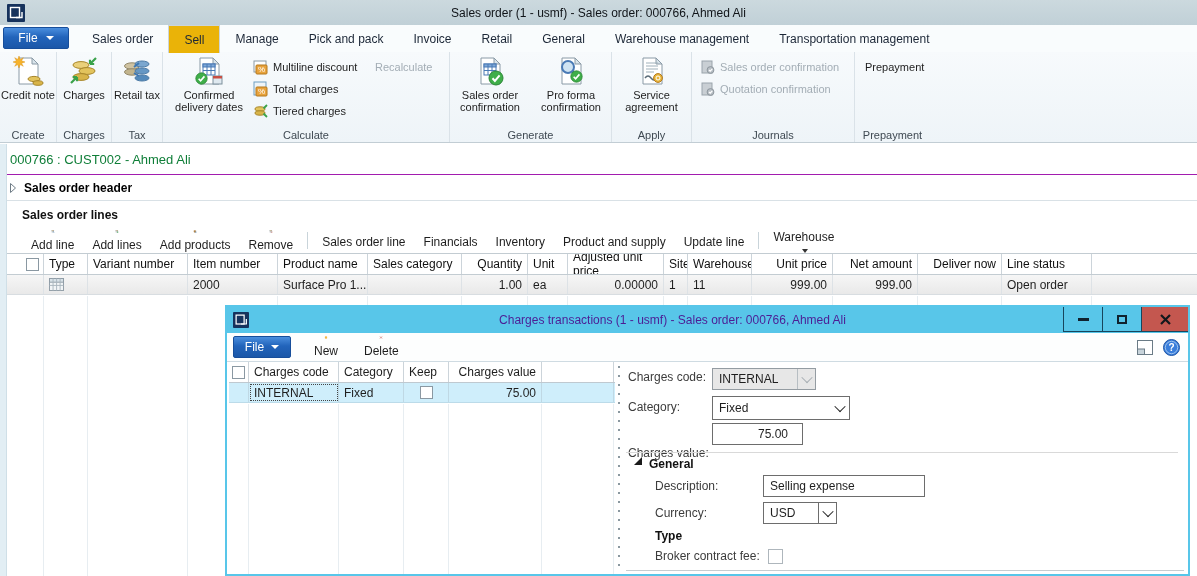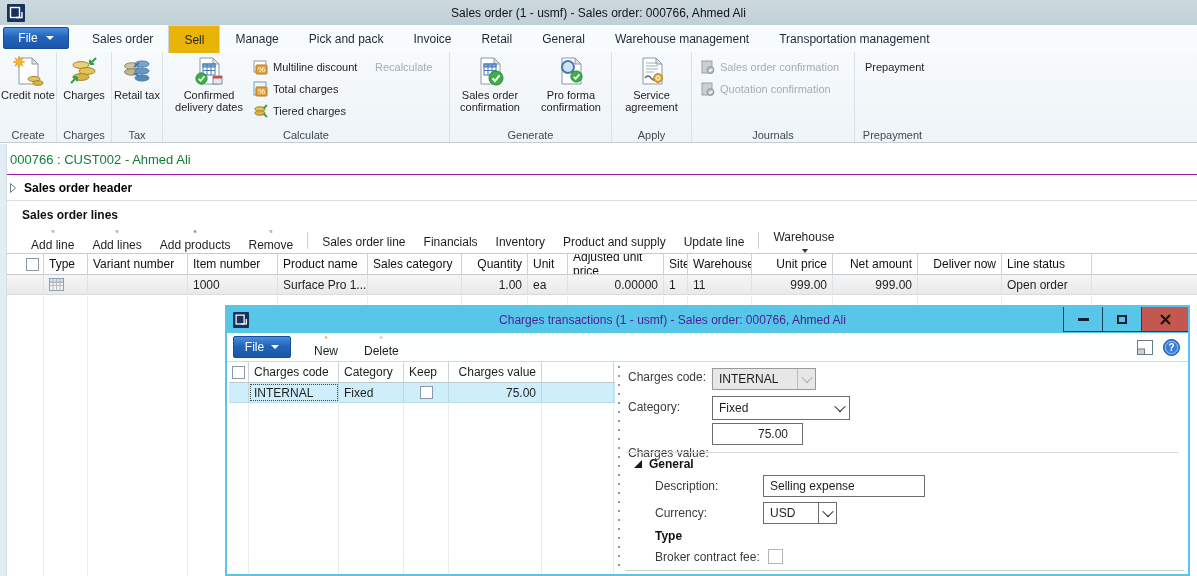--- a/index.html
+++ b/index.html
@@ -146,21 +146,21 @@
   .splitter {
     position:absolute; left:388px; top:0; bottom:0; width:7px;
     background:linear-gradient(#fff,#fff);
   }
   .splitter::after {
     content:""; position:absolute; left:3px; top:4px; bottom:4px; width:2px;
     background:repeating-linear-gradient(to bottom, #8a98a0 0 2px, transparent 2px 9px);
   }
 
   .detail { position:absolute; left:395px; top:0; right:0; bottom:0; background:#fff; }
-  .drow { position:absolute; display:flex; align-items:center; }
+  .drow { position:absolute; display:flex; }
   .dlabel { font-size:12px; color:#3c3c3c; white-space:nowrap; }
   .combo { border:1px solid #6d6d6d; background:#fff; height:22px; display:flex; align-items:stretch; }
   .combo .val { flex:1; display:flex; align-items:center; padding:0 6px; font-size:12px; }
   .combo .ddp { width:18px; display:flex; align-items:center; justify-content:center; }
   .combo.disabled-combo { background:#e7e7e7; border-color:#949ca2; }
   .combo.disabled-combo .ddp { border-left:1px solid #b7bec3; }
   .combo .sepline { border-left:1px solid #6d6d6d; }
   .chev { width:8px; height:8px; border-right:1.6px solid #222; border-bottom:1.6px solid #222; transform:rotate(45deg) translate(-1px,-1px); }
   .chev.gray { border-color:#a7aeb3; }
   .tinput { border:1px solid #6d6d6d; background:#fff; height:22px; display:flex; align-items:center; padding:0 6px; font-size:12px; }
@@ -543,21 +543,21 @@
     <div class="lg-row">
       <div class="cell w-lead" style="margin-left:22px"></div>
       <div class="cell w-type">
         <svg width="15" height="13" viewBox="0 0 16 14">
           <rect x="0.5" y="0.5" width="15" height="13" fill="#f2f5f7" stroke="#8d9aa4"></rect>
           <rect x="0.5" y="0.5" width="15" height="4" fill="#d8e2e8" stroke="#8d9aa4"></rect>
           <path d="M4.3 0.5 v13 M8.1 0.5 v13 M11.9 0.5 v13 M0.5 8 h15" stroke="#aab6be" fill="none"></path>
         </svg>
       </div>
       <div class="cell w-variant"></div>
-      <div class="cell w-item">1000</div>
+      <div class="cell w-item">2000</div>
       <div class="cell w-product nowrap">Surface Pro 1...</div>
       <div class="cell w-cat"></div>
       <div class="cell w-qty num">1.00</div>
       <div class="cell w-unit">ea</div>
       <div class="cell w-adj num">0.00000</div>
       <div class="cell w-site">1</div>
       <div class="cell w-wh">11</div>
       <div class="cell w-uprice num">999.00</div>
       <div class="cell w-net num">999.00</div>
       <div class="cell w-deliver num"></div>

